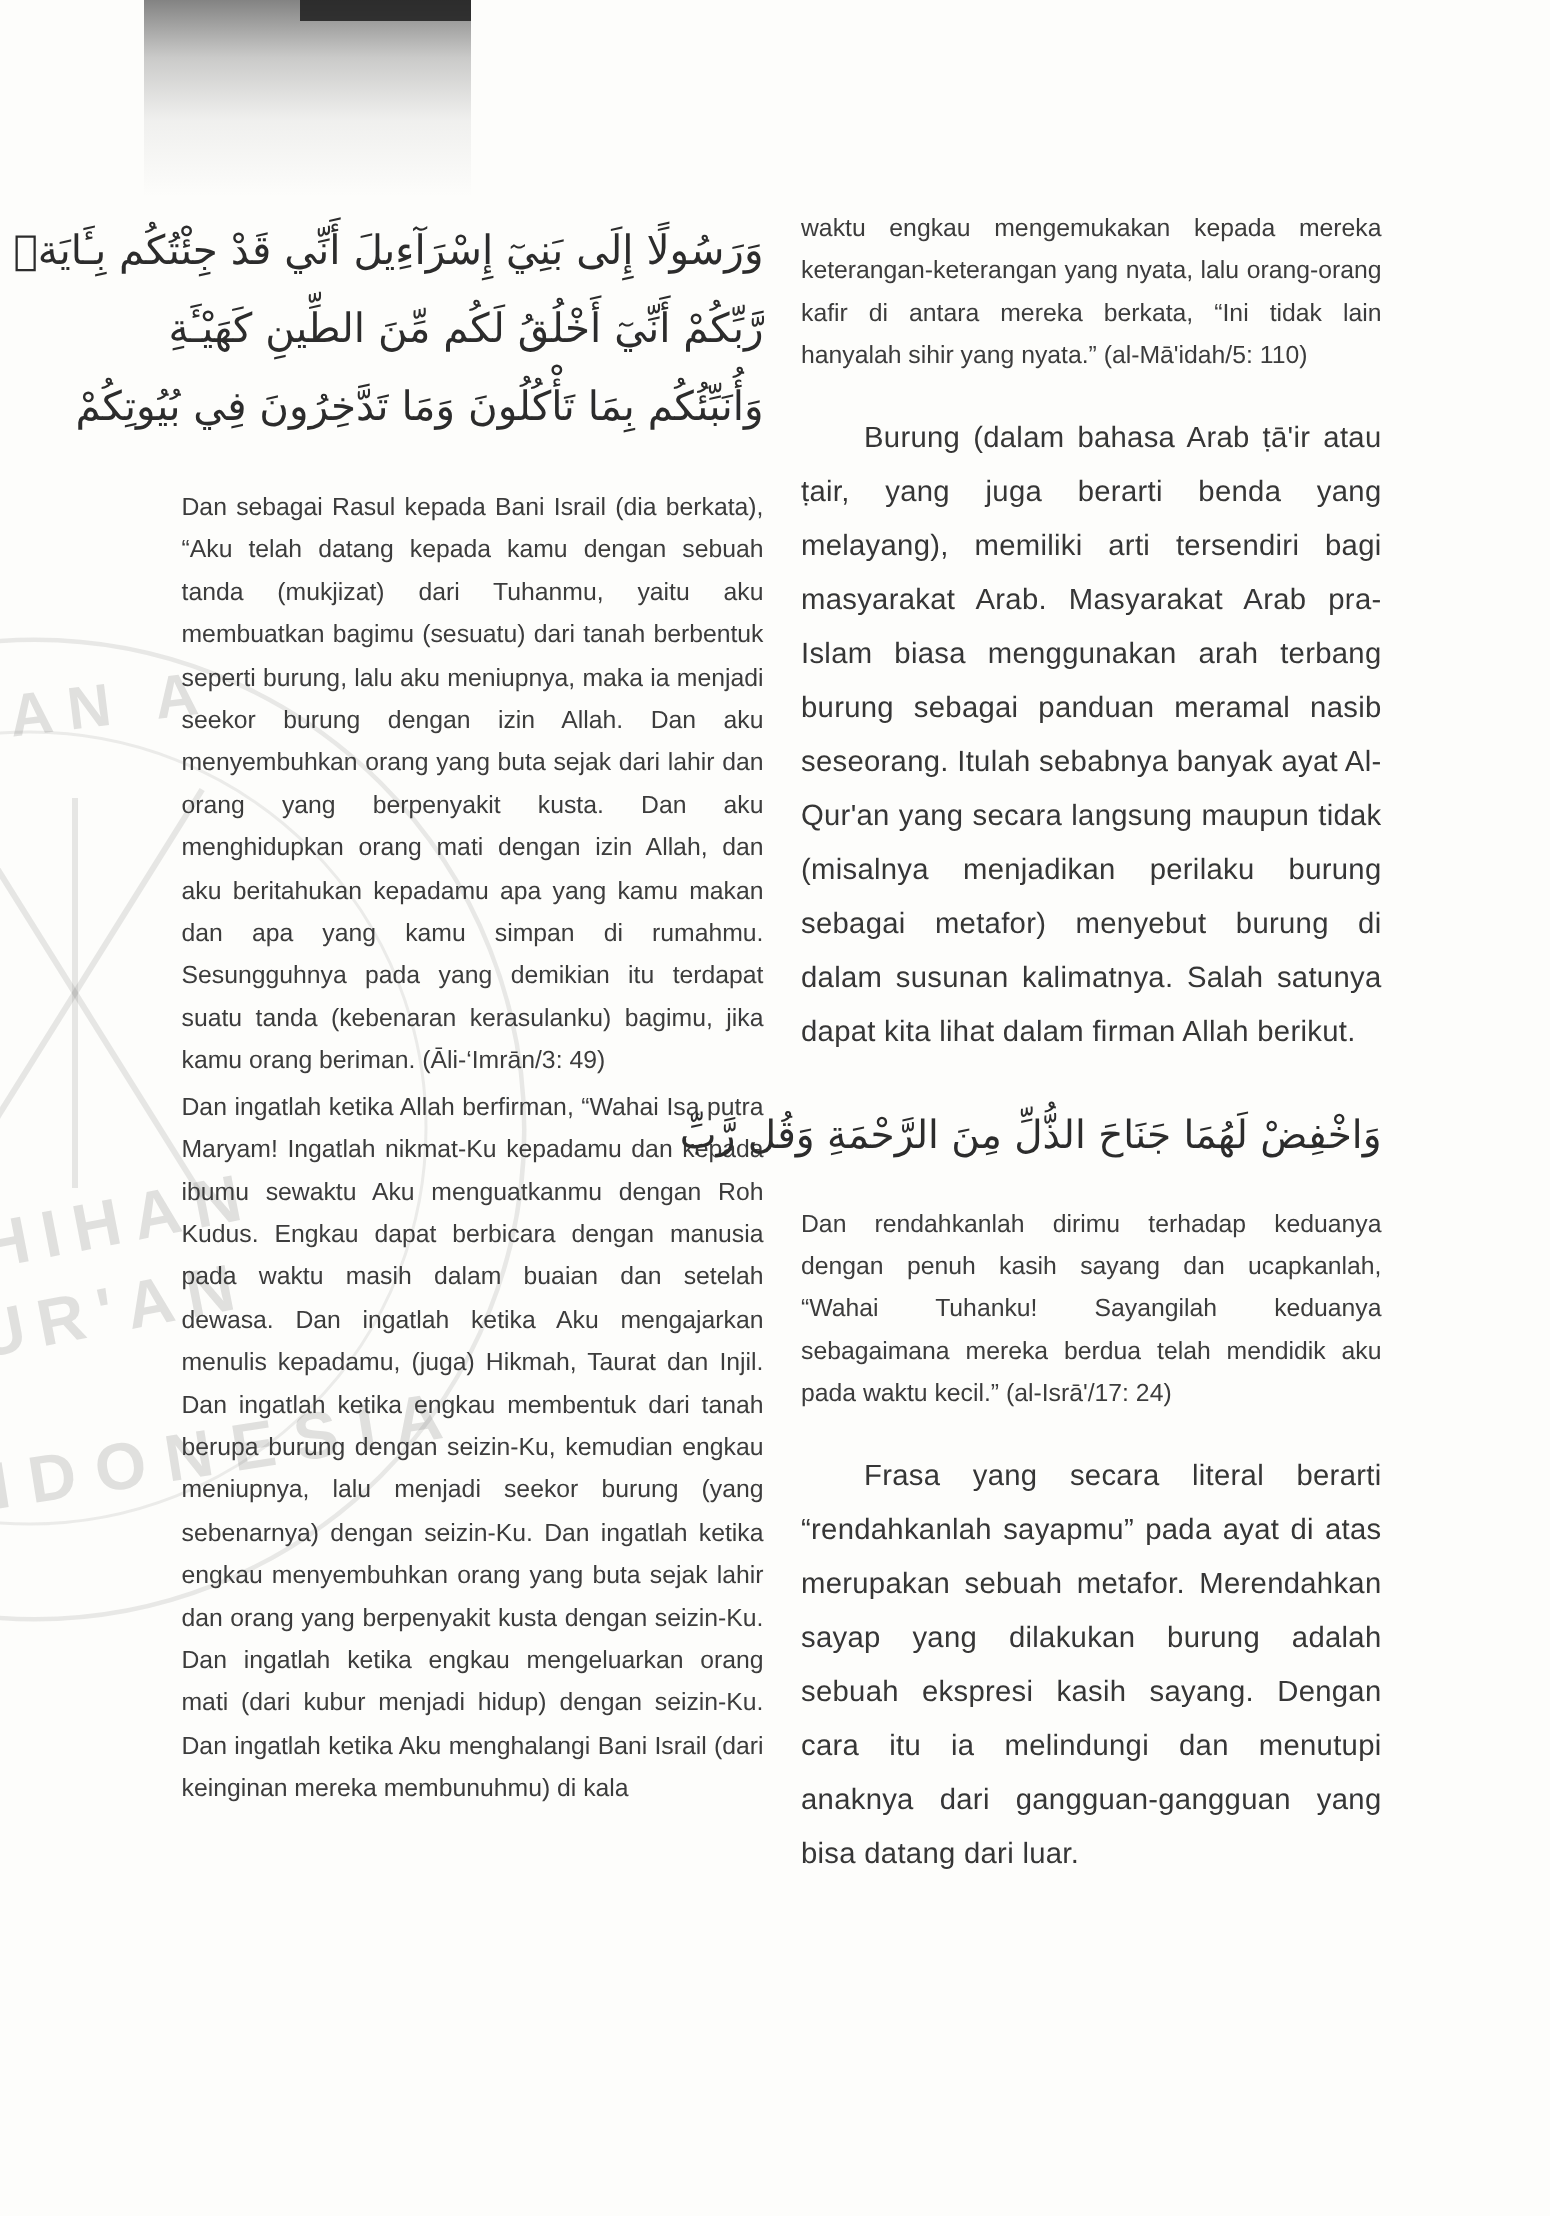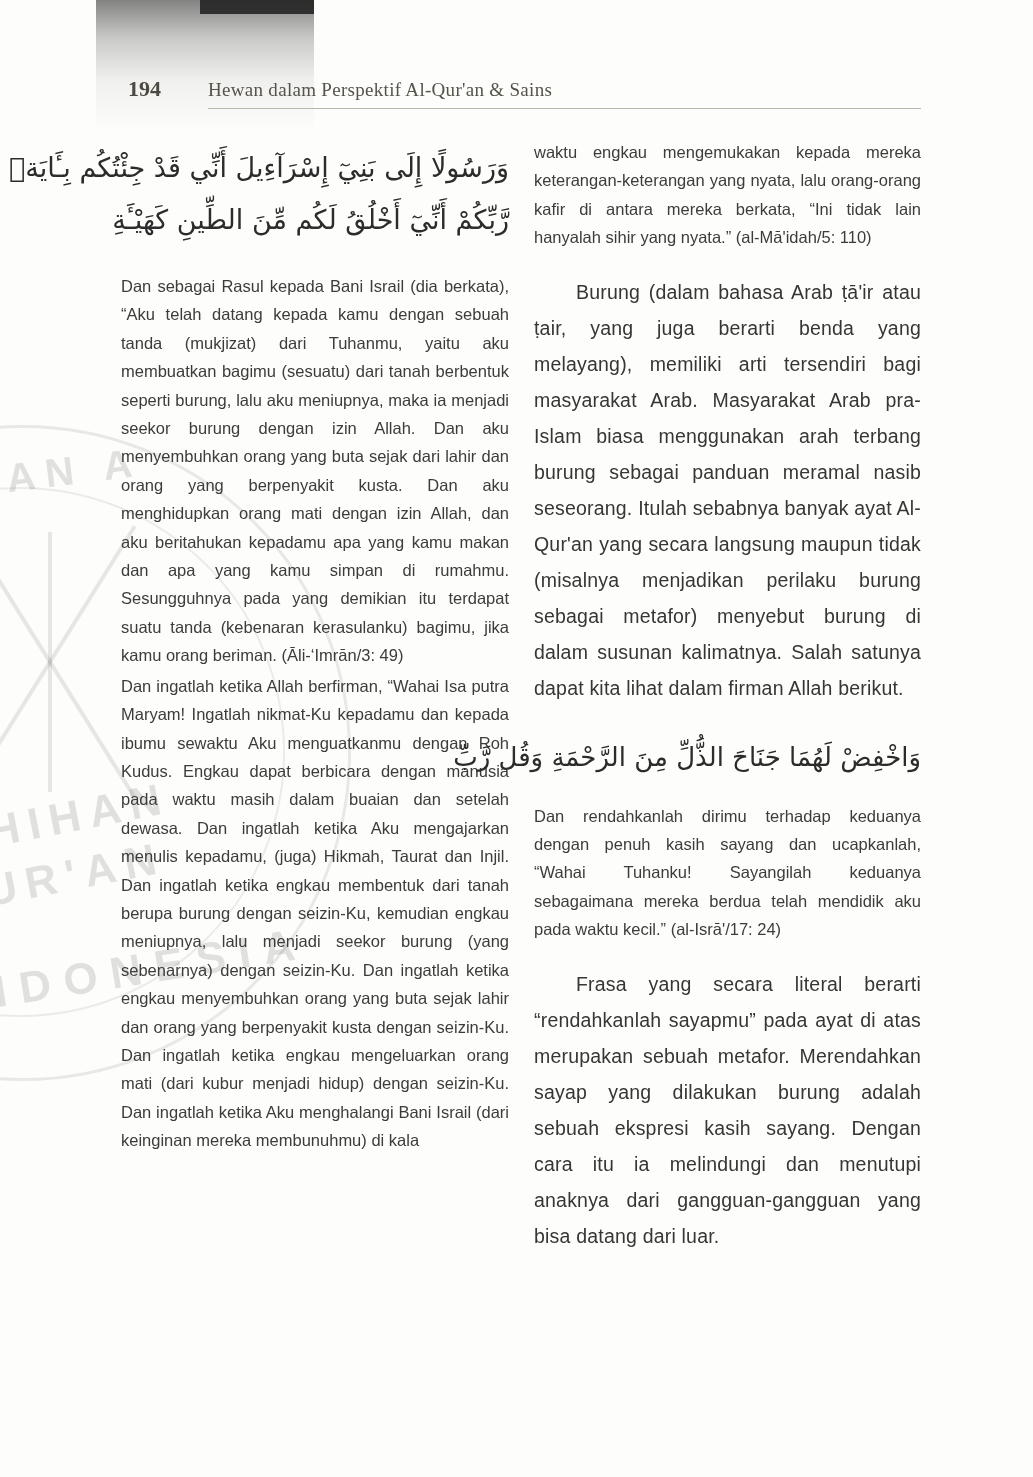--- a/index.html
+++ b/index.html
@@ -113,31 +113,28 @@
     <div class="wm-circle wm-inner"></div>
     <div class="wm-bar x1"></div>
     <div class="wm-bar x2"></div>
     <div class="wm-bar x3"></div>
     <div class="wm-text wm-frag">AN A</div>
     <div class="wm-text wm-line1">LAJNAH PENTASHIHAN</div>
     <div class="wm-text wm-line2">MUSHAF AL-QUR'AN</div>
     <div class="wm-text wm-line3">INDONESIA</div>
   </div>
 
-  <div class="header">
-    <div class="page-number">194</div>
-    <div class="page-title">Hewan dalam Perspektif Al-Qur'an  &amp;  Sains</div>
-  </div>
 
   <div class="columns">
 
     <div class="col left">
       <div class="arabic-block arabic-main">
         <div class="arabic-line">وَرَسُولًا إِلَى بَنِيٓ إِسْرَآءِيلَ أَنِّي قَدْ جِئْتُكُم بِـَٔايَةٖ مِّن</div>
         <div class="arabic-line">رَّبِّكُمْ أَنِّيٓ أَخْلُقُ لَكُم مِّنَ الطِّينِ كَهَيْـَٔةِ</div>
+        <div class="arabic-line">وَأُنَبِّئُكُم بِمَا تَأْكُلُونَ وَمَا تَدَّخِرُونَ فِي بُيُوتِكُمْ</div>
       </div>
       <p class="trans">Dan sebagai Rasul kepada Bani Israil (dia berkata), “Aku telah datang kepada kamu dengan sebuah tanda (mukjizat) dari Tuhanmu, yaitu aku membuatkan bagimu (sesuatu) dari tanah berbentuk seperti burung, lalu aku meniupnya, maka ia menjadi seekor burung dengan izin Allah. Dan aku menyembuhkan orang yang buta sejak dari lahir dan orang yang berpenyakit kusta. Dan aku menghidupkan orang mati dengan izin Allah, dan aku beritahukan kepadamu apa yang kamu makan dan apa yang kamu simpan di rumahmu. Sesungguhnya pada yang demikian itu terdapat suatu tanda (kebenaran kerasulanku) bagimu, jika kamu orang beriman. (Āli-‘Imrān/3: 49)</p>
       <p class="trans">Dan ingatlah ketika Allah berfirman, “Wahai Isa putra Maryam! Ingatlah nikmat-Ku kepadamu dan kepada ibumu sewaktu Aku menguatkanmu dengan Roh Kudus. Engkau dapat berbicara dengan manusia pada waktu masih dalam buaian dan setelah dewasa. Dan ingatlah ketika Aku mengajarkan menulis kepadamu, (juga) Hikmah, Taurat dan Injil. Dan ingatlah ketika engkau membentuk dari tanah berupa burung dengan seizin-Ku, kemudian engkau meniupnya, lalu menjadi seekor burung (yang sebenarnya) dengan seizin-Ku. Dan ingatlah ketika engkau menyembuhkan orang yang buta sejak lahir dan orang yang berpenyakit kusta dengan seizin-Ku. Dan ingatlah ketika engkau mengeluarkan orang mati (dari kubur menjadi hidup) dengan seizin-Ku. Dan ingatlah ketika Aku menghalangi Bani Israil (dari keinginan mereka membunuhmu) di kala</p>
     </div>
 
     <div class="col right">
       <p class="trans">waktu engkau mengemukakan kepada mereka keterangan-keterangan yang nyata, lalu orang-orang kafir di antara mereka berkata, “Ini tidak lain hanyalah sihir yang nyata.” (al-Mā'idah/5: 110)</p>
       <p class="bodytext">Burung (dalam bahasa Arab ṭā'ir atau ṭair, yang juga berarti benda yang melayang), memiliki arti tersendiri bagi masyarakat Arab. Masyarakat Arab pra-Islam biasa menggunakan arah terbang burung sebagai panduan meramal nasib seseorang. Itulah sebabnya banyak ayat Al-Qur'an yang secara langsung maupun tidak (misalnya menjadikan perilaku burung sebagai metafor) menyebut burung di dalam susunan kalimatnya. Salah satunya dapat kita lihat dalam firman Allah berikut.</p>
       <div class="arabic-block arabic-small">
         <div class="arabic-line">وَاخْفِضْ لَهُمَا جَنَاحَ الذُّلِّ مِنَ الرَّحْمَةِ وَقُل رَّبِّ</div>

